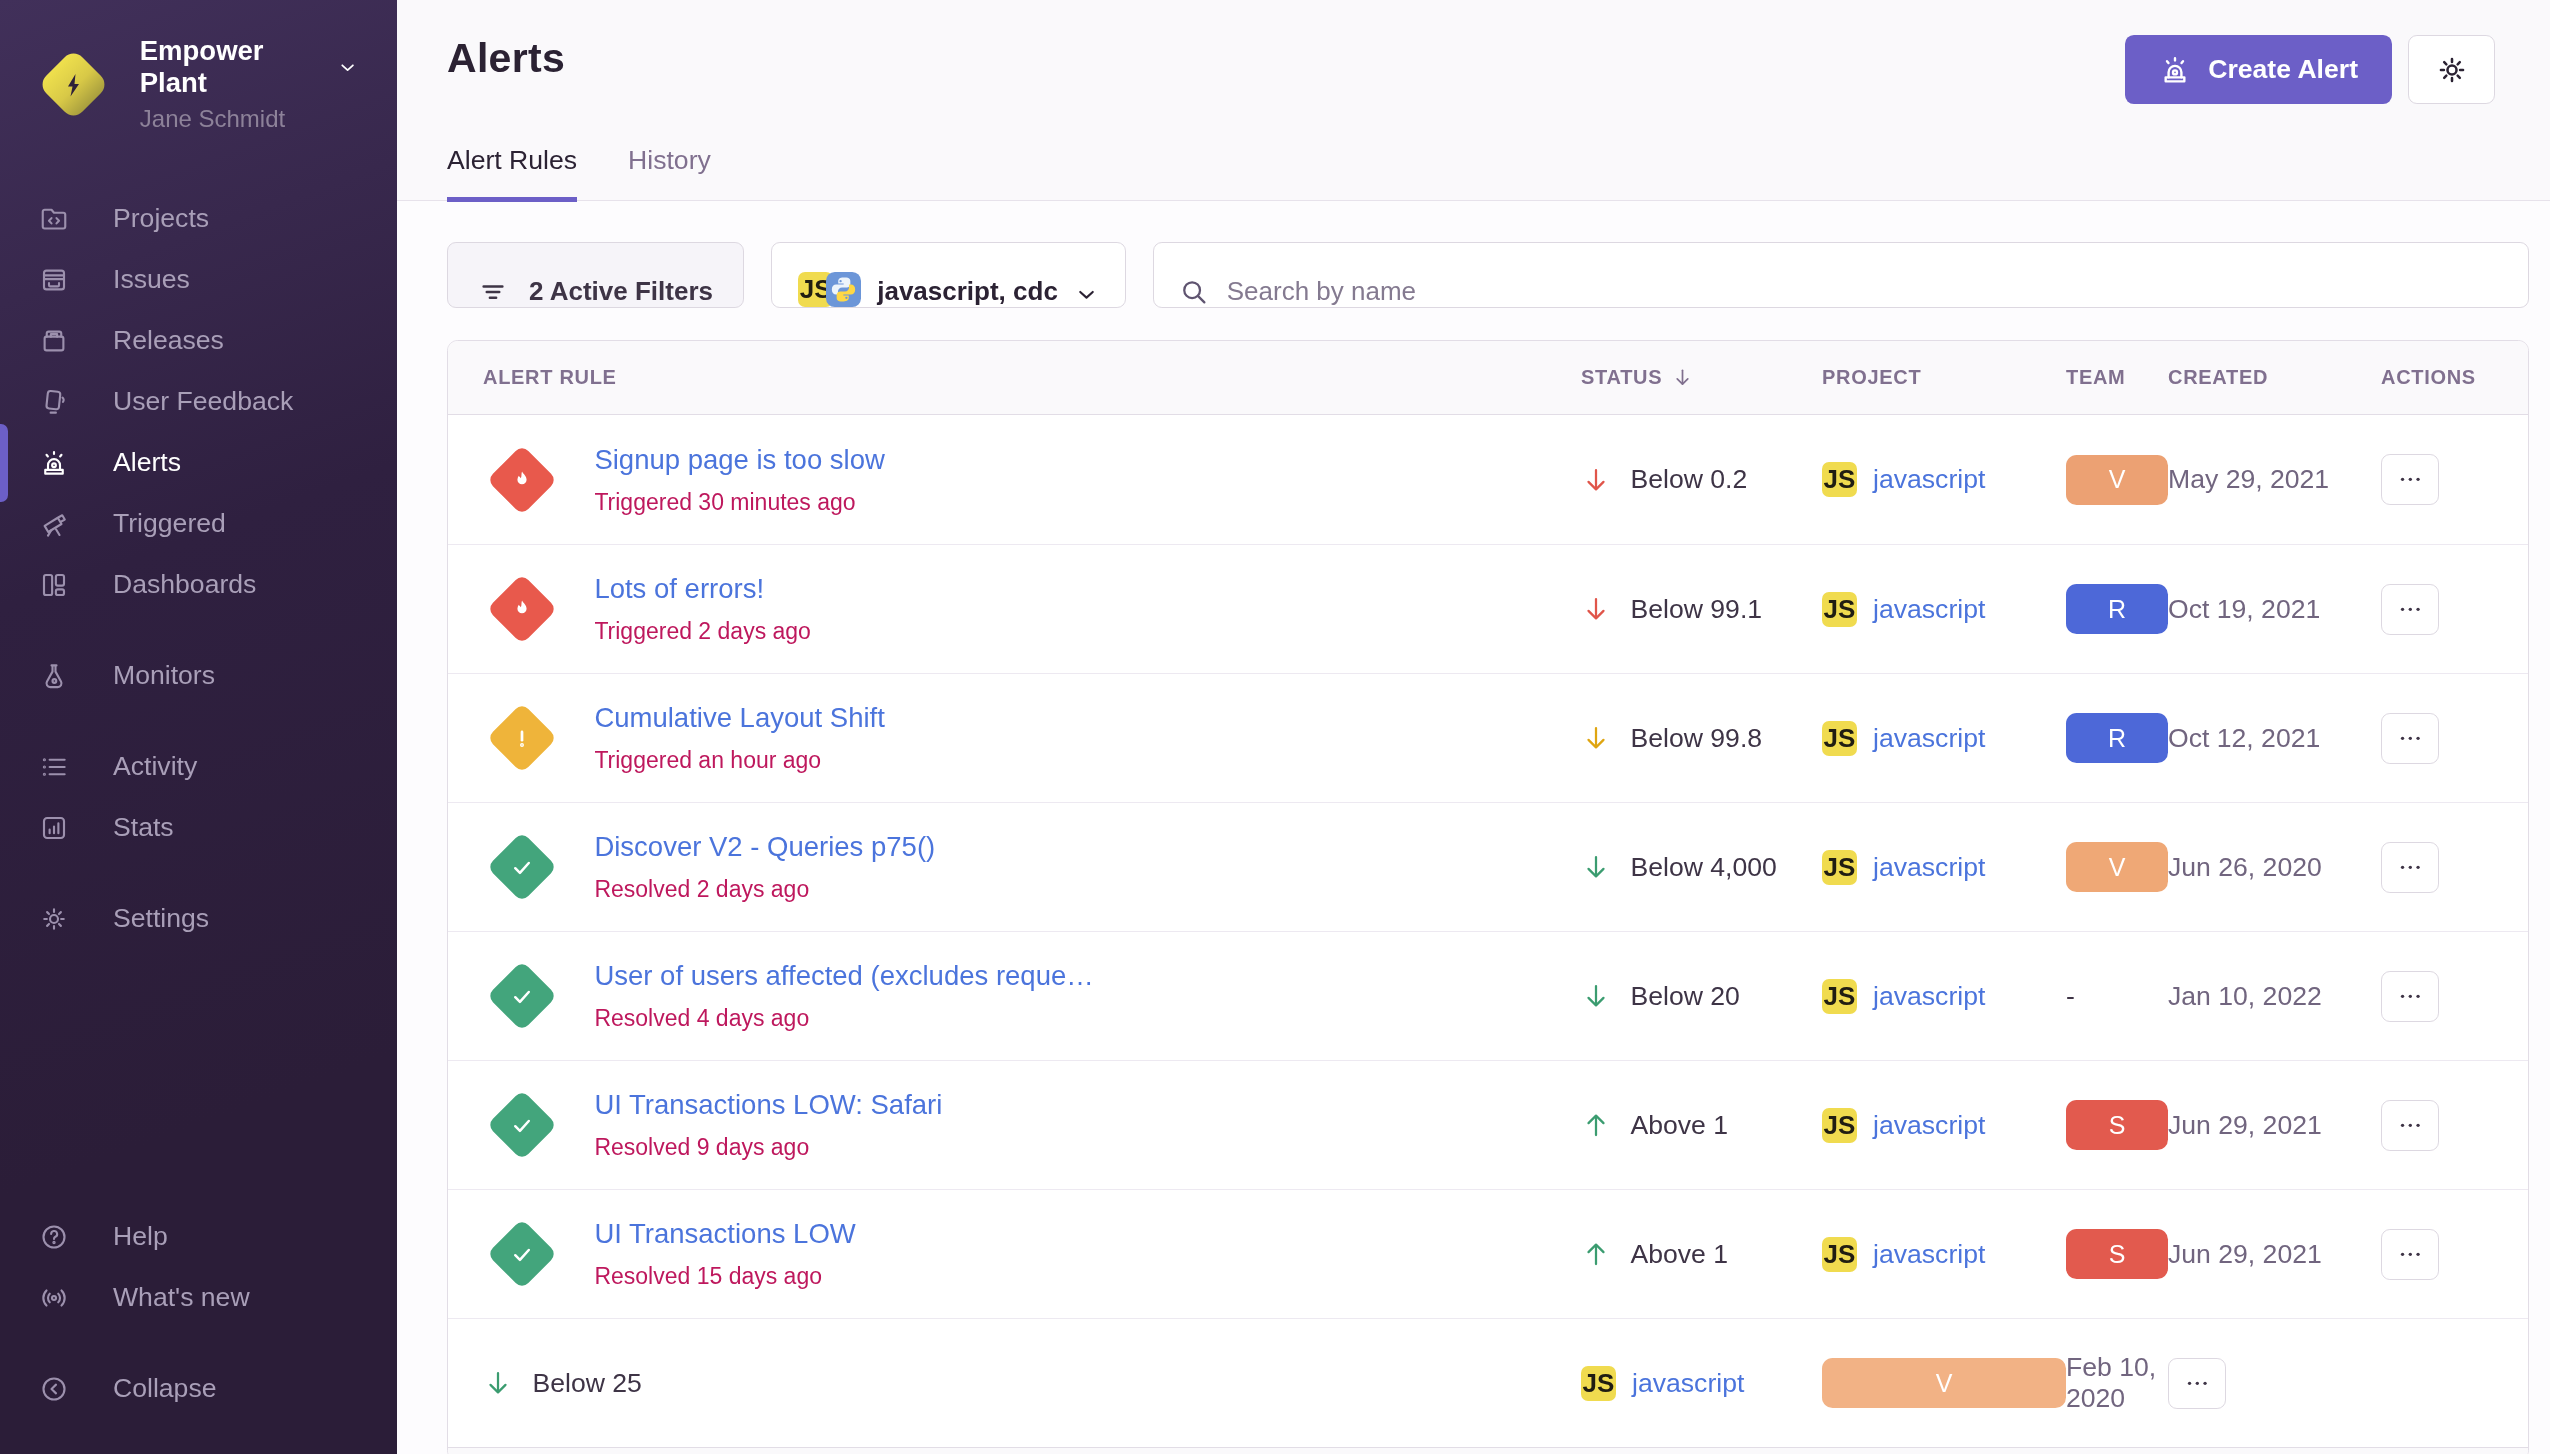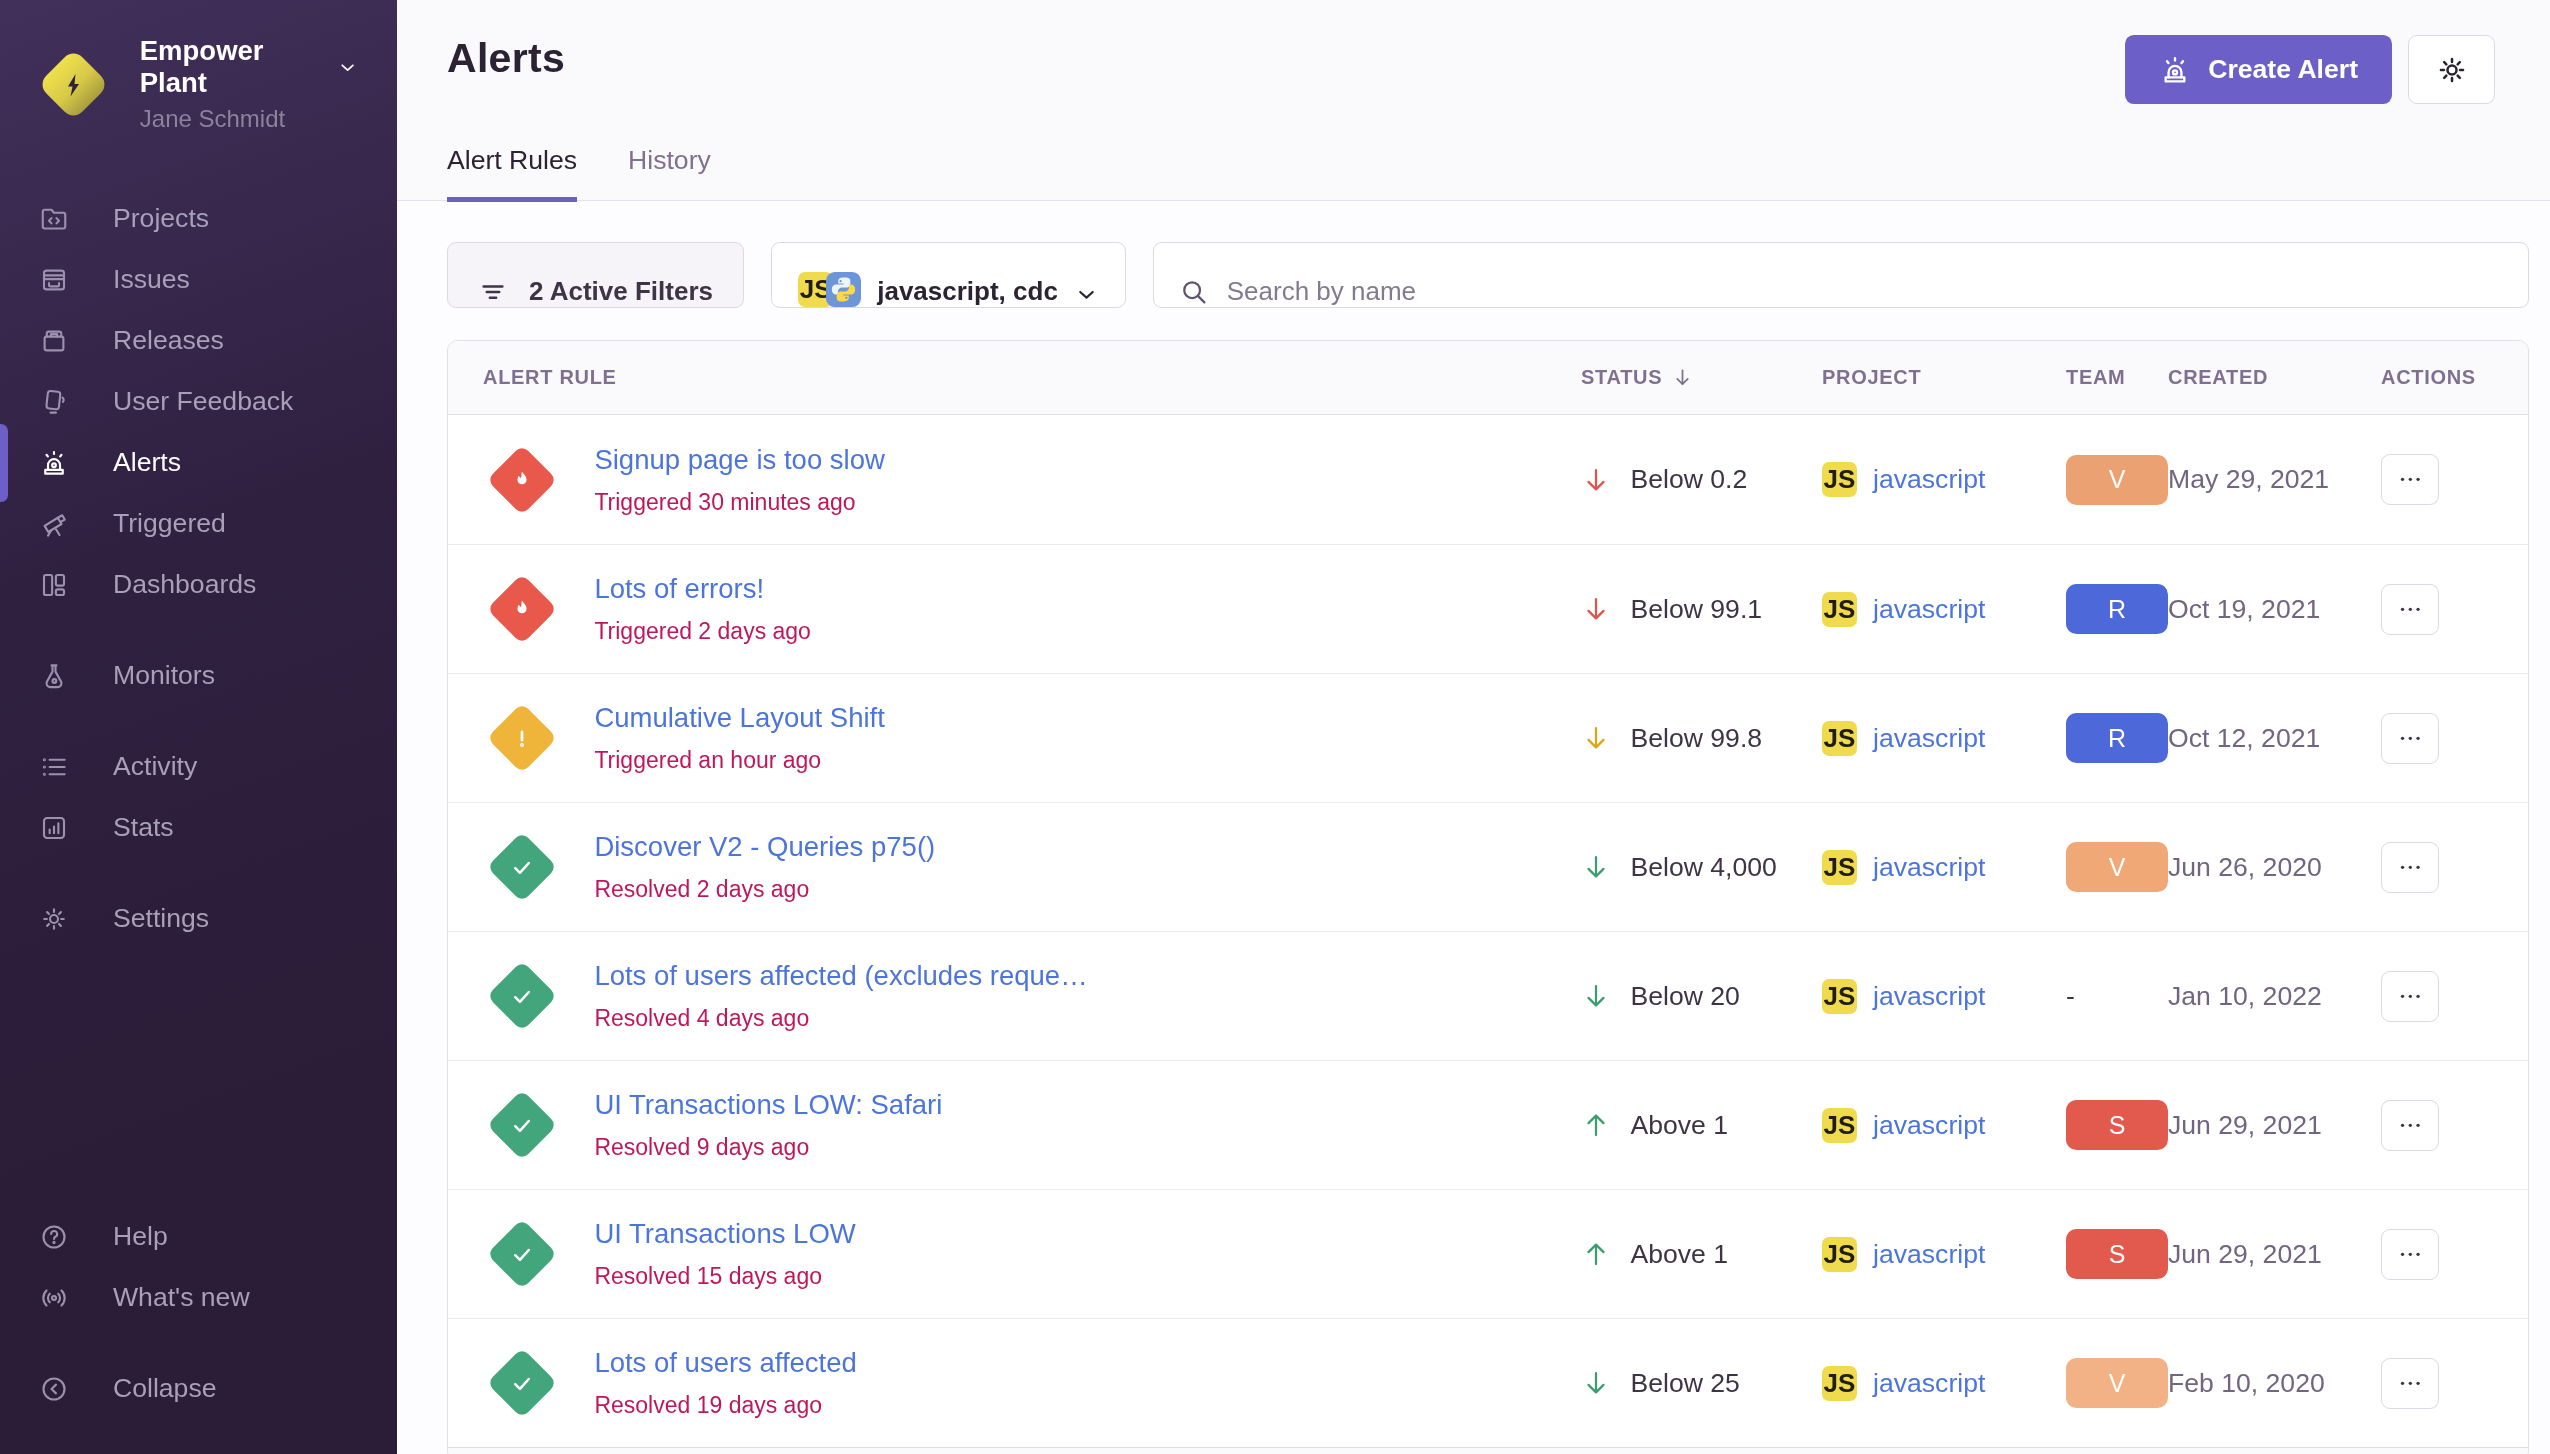--- a/index.html
+++ b/index.html
@@ -499,21 +499,21 @@
 
   <div class="row sev-resolved dir-down">
     <div class="cell-rule">
       <span class="diamond">
 
         <svg class="ic-check" width="25" height="25" viewBox="0 0 24 24" fill="none" stroke="#fff" stroke-width="2.4" stroke-linecap="round" stroke-linejoin="round">
                   <polyline points="5.5 12.5 10 17 18.5 7.5"></polyline>
                 </svg>
       </span>
       <span class="rule-text">
-        <a class="rule-title">Lots of users affected (excludes reque…</a>
+        <a class="rule-title">User of users affected (excludes reque…</a>
         <span class="rule-sub">Resolved 4 days ago</span>
       </span>
     </div>
     <div class="cell-status">
       <svg class="arrow arrow-down" width="30" height="30" viewBox="0 0 24 24" fill="none" stroke="currentColor" stroke-width="1.8" stroke-linecap="round" stroke-linejoin="round">
                 <path d="M12 4v15"></path>
                 <polyline points="6 13.5 12 19.5 18 13.5"></polyline>
               </svg>
 
       <span>Below 20</span>
@@ -611,32 +611,20 @@
         <svg width="26.6" height="26.6" viewBox="0 0 24 24">
                   <circle cx="5" cy="12" r="1.5" fill="currentColor"></circle>
                   <circle cx="12" cy="12" r="1.5" fill="currentColor"></circle>
                   <circle cx="19" cy="12" r="1.5" fill="currentColor"></circle>
                 </svg>
       </button>
     </div>
   </div>
 
   <div class="row sev-resolved dir-down">
-    <div class="cell-rule">
-      <span class="diamond">
-
-        <svg class="ic-check" width="25" height="25" viewBox="0 0 24 24" fill="none" stroke="#fff" stroke-width="2.4" stroke-linecap="round" stroke-linejoin="round">
-                  <polyline points="5.5 12.5 10 17 18.5 7.5"></polyline>
-                </svg>
-      </span>
-      <span class="rule-text">
-        <a class="rule-title">Lots of users affected</a>
-        <span class="rule-sub">Resolved 19 days ago</span>
-      </span>
-    </div>
     <div class="cell-status">
       <svg class="arrow arrow-down" width="30" height="30" viewBox="0 0 24 24" fill="none" stroke="currentColor" stroke-width="1.8" stroke-linecap="round" stroke-linejoin="round">
                 <path d="M12 4v15"></path>
                 <polyline points="6 13.5 12 19.5 18 13.5"></polyline>
               </svg>
 
       <span>Below 25</span>
     </div>
     <div class="cell-project">
       <span class="js-badge">JS</span>

